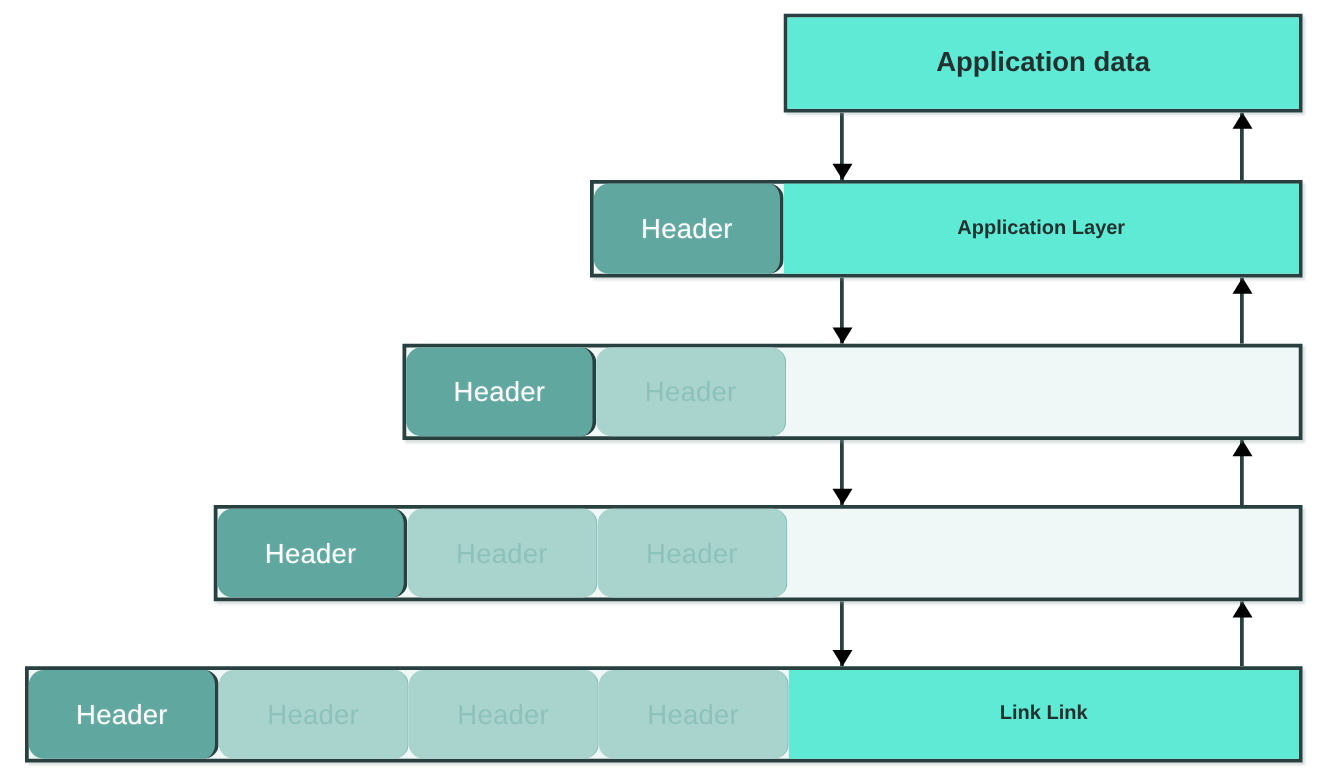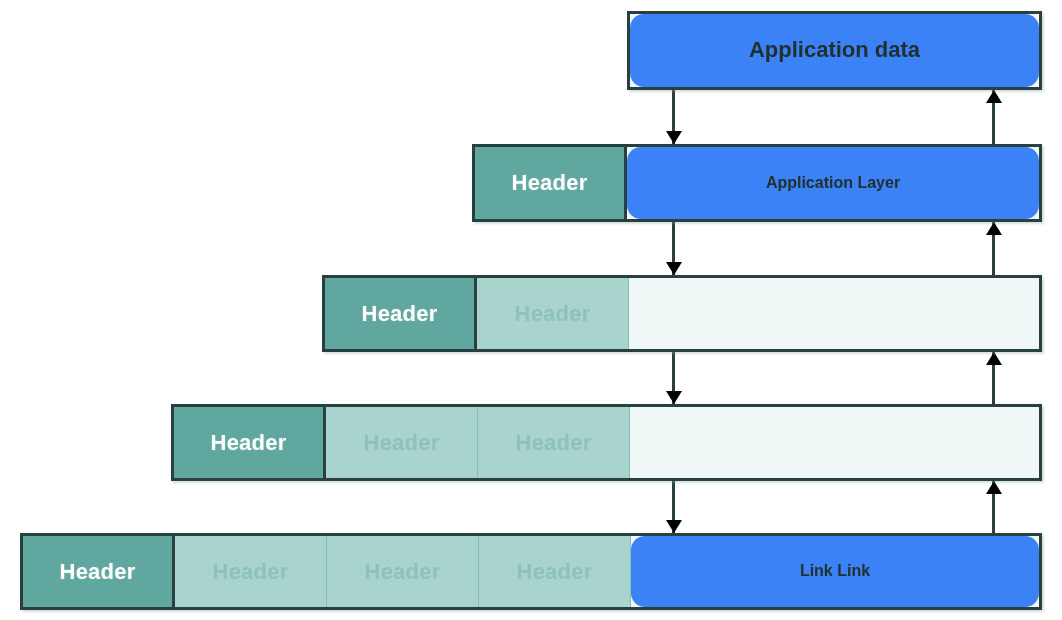--- a/index.html
+++ b/index.html
@@ -28,23 +28,24 @@
     box-shadow: 2px 2px 2px rgba(140,160,160,0.35);
   }
 
   
   .hdr {
     box-sizing: border-box;
     display: flex;
     align-items: center;
     justify-content: center;
     flex: 0 0 auto;
-    font-weight: bold;
+    font-weight: normal;
     font-size: 22px;
     letter-spacing: 0.2px;
+    border-radius: 12px;
   }
   .hdr-active {
     background: #5fa79f;
     color: #ffffff;
     border-right: 3px solid #28403f;
     text-shadow: 0 0 2px rgba(255,255,255,0.25);
   }
   .hdr-ghost {
     background: #a9d4cd;
     color: #8dc2bb;
@@ -54,24 +55,23 @@
     border-right: 1px solid #86bdb6;
   }
 
   
   .body-cell {
     flex: 1 1 auto;
     display: flex;
     flex-direction: column;
     align-items: center;
     justify-content: center;
-    background: #3b82f6;
+    background: #5eead4;
     color: #22302f;
     text-align: center;
-    border-radius: 14px;
   }
   .body-line {
     font-weight: bold;
     font-size: 16px;
     line-height: 1.28;
     white-space: nowrap;
   }
   .body-line.big {
     font-size: 22px;
   }

